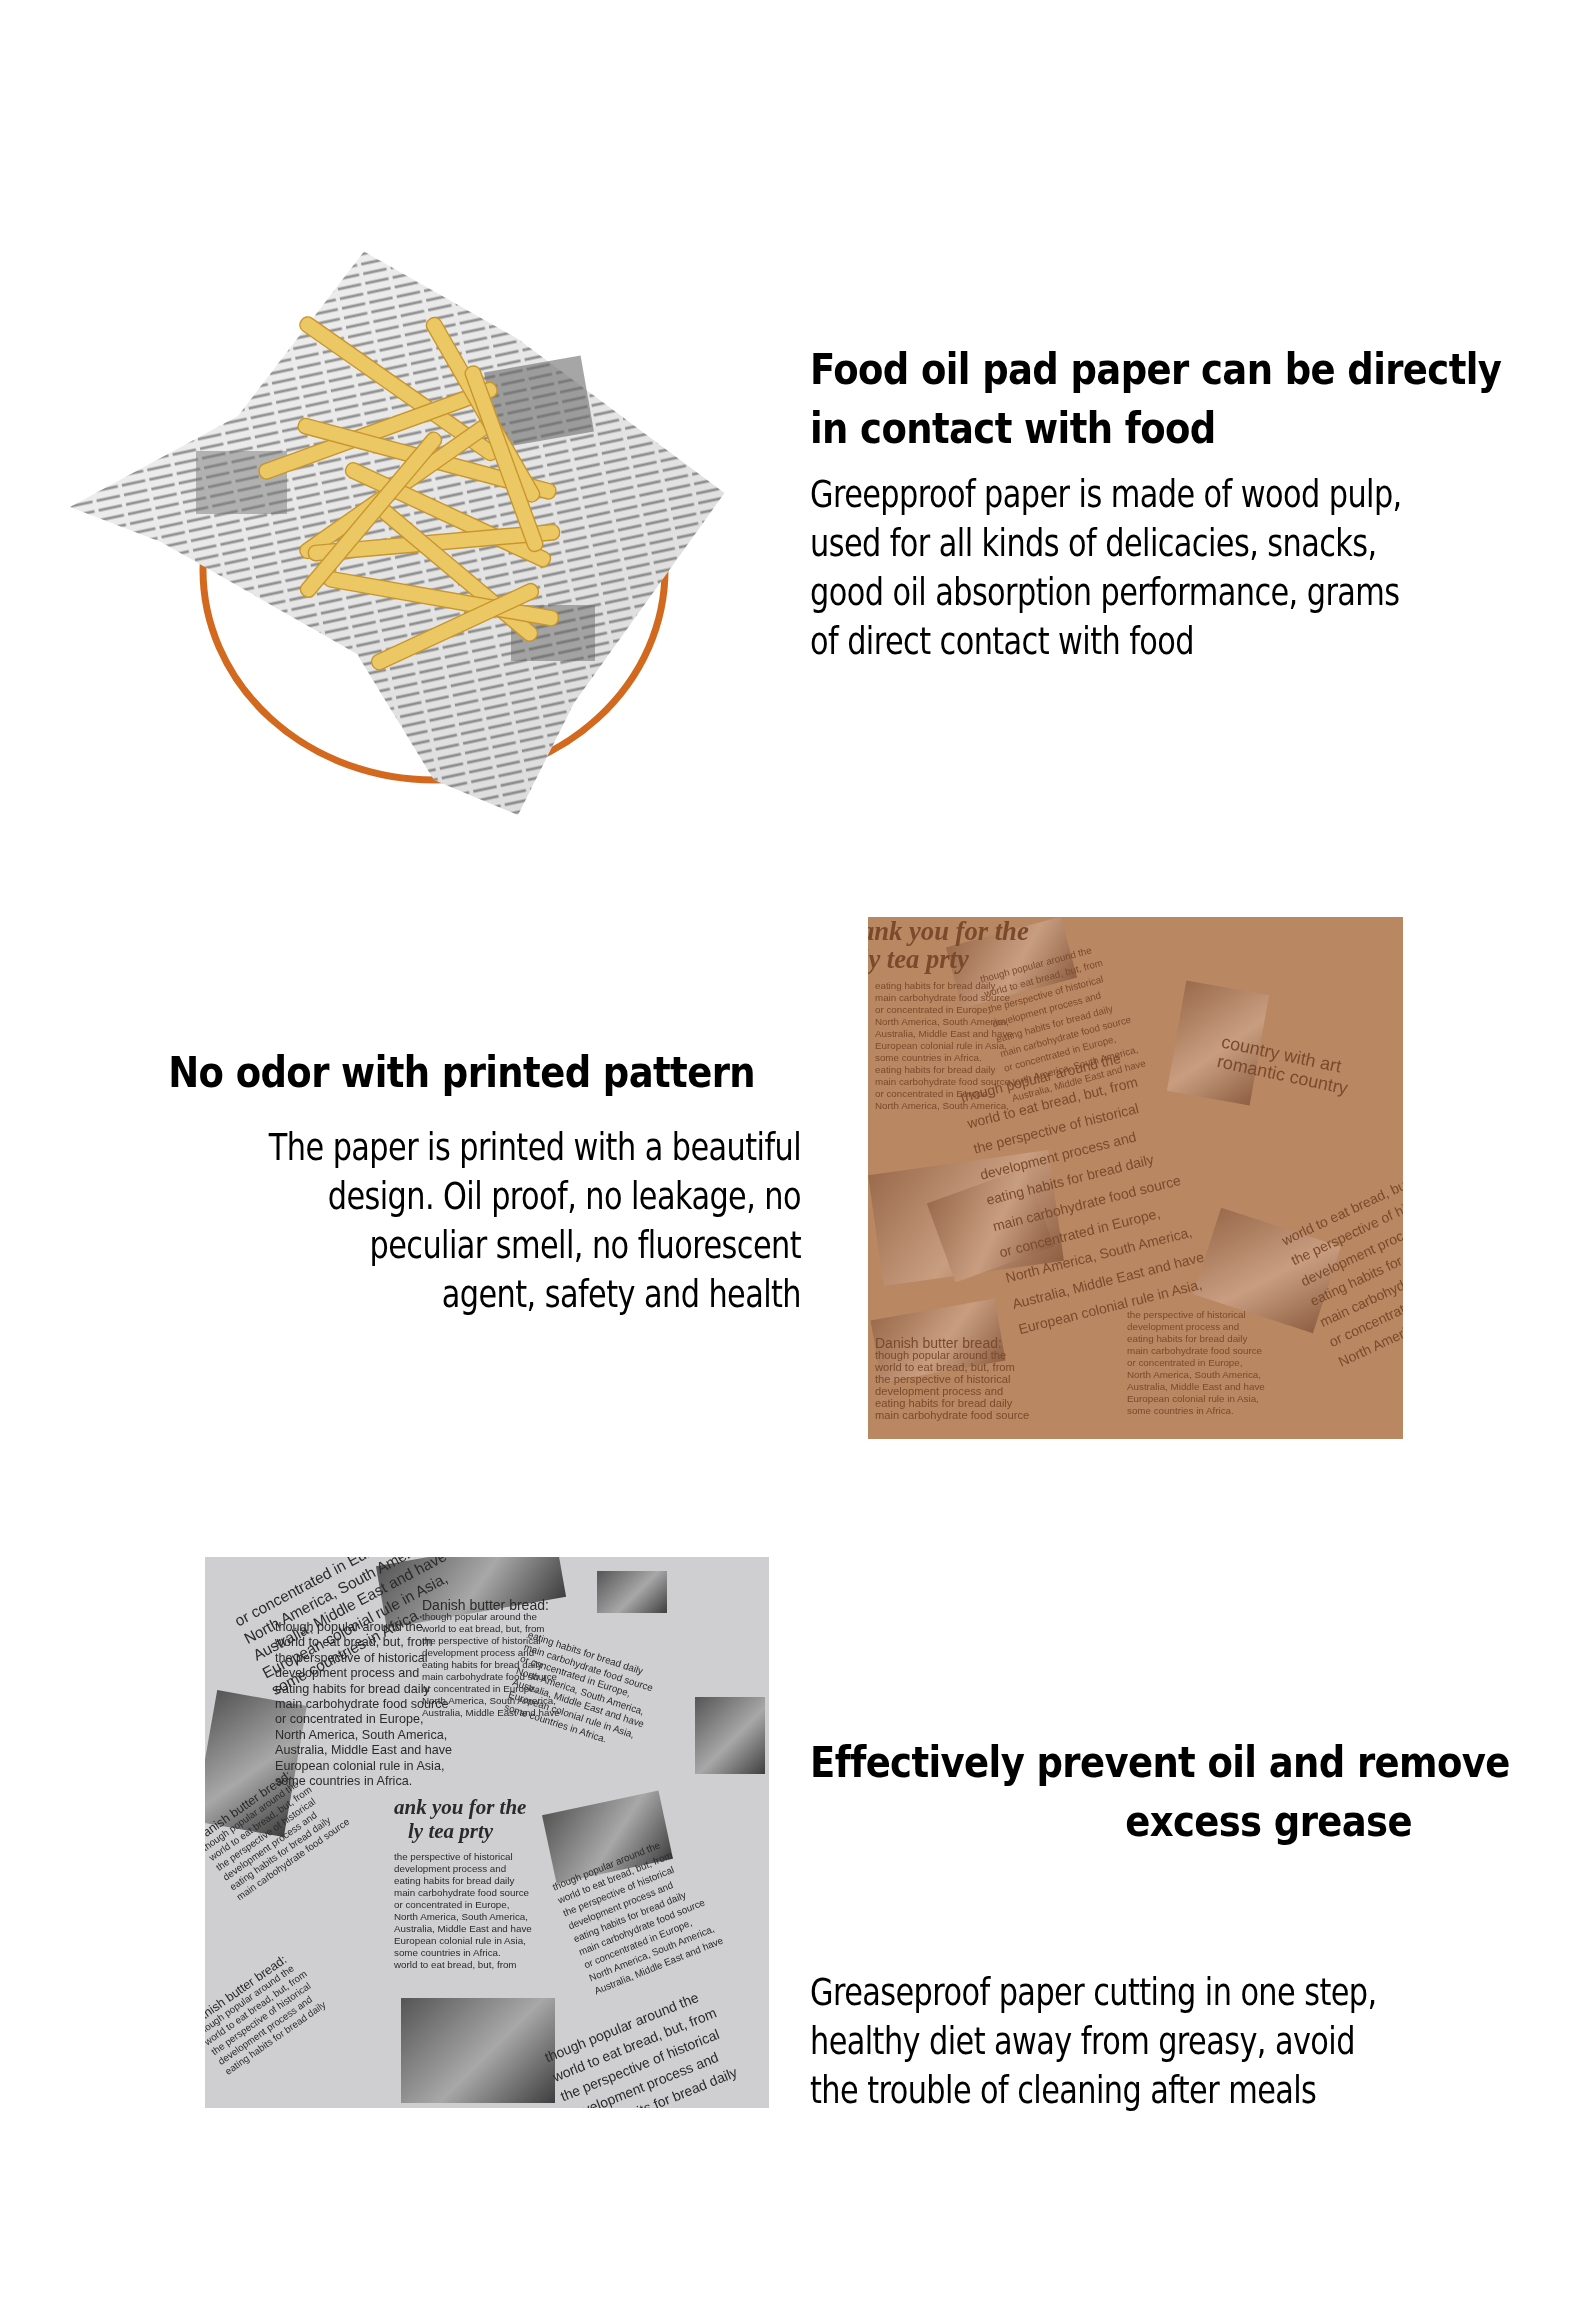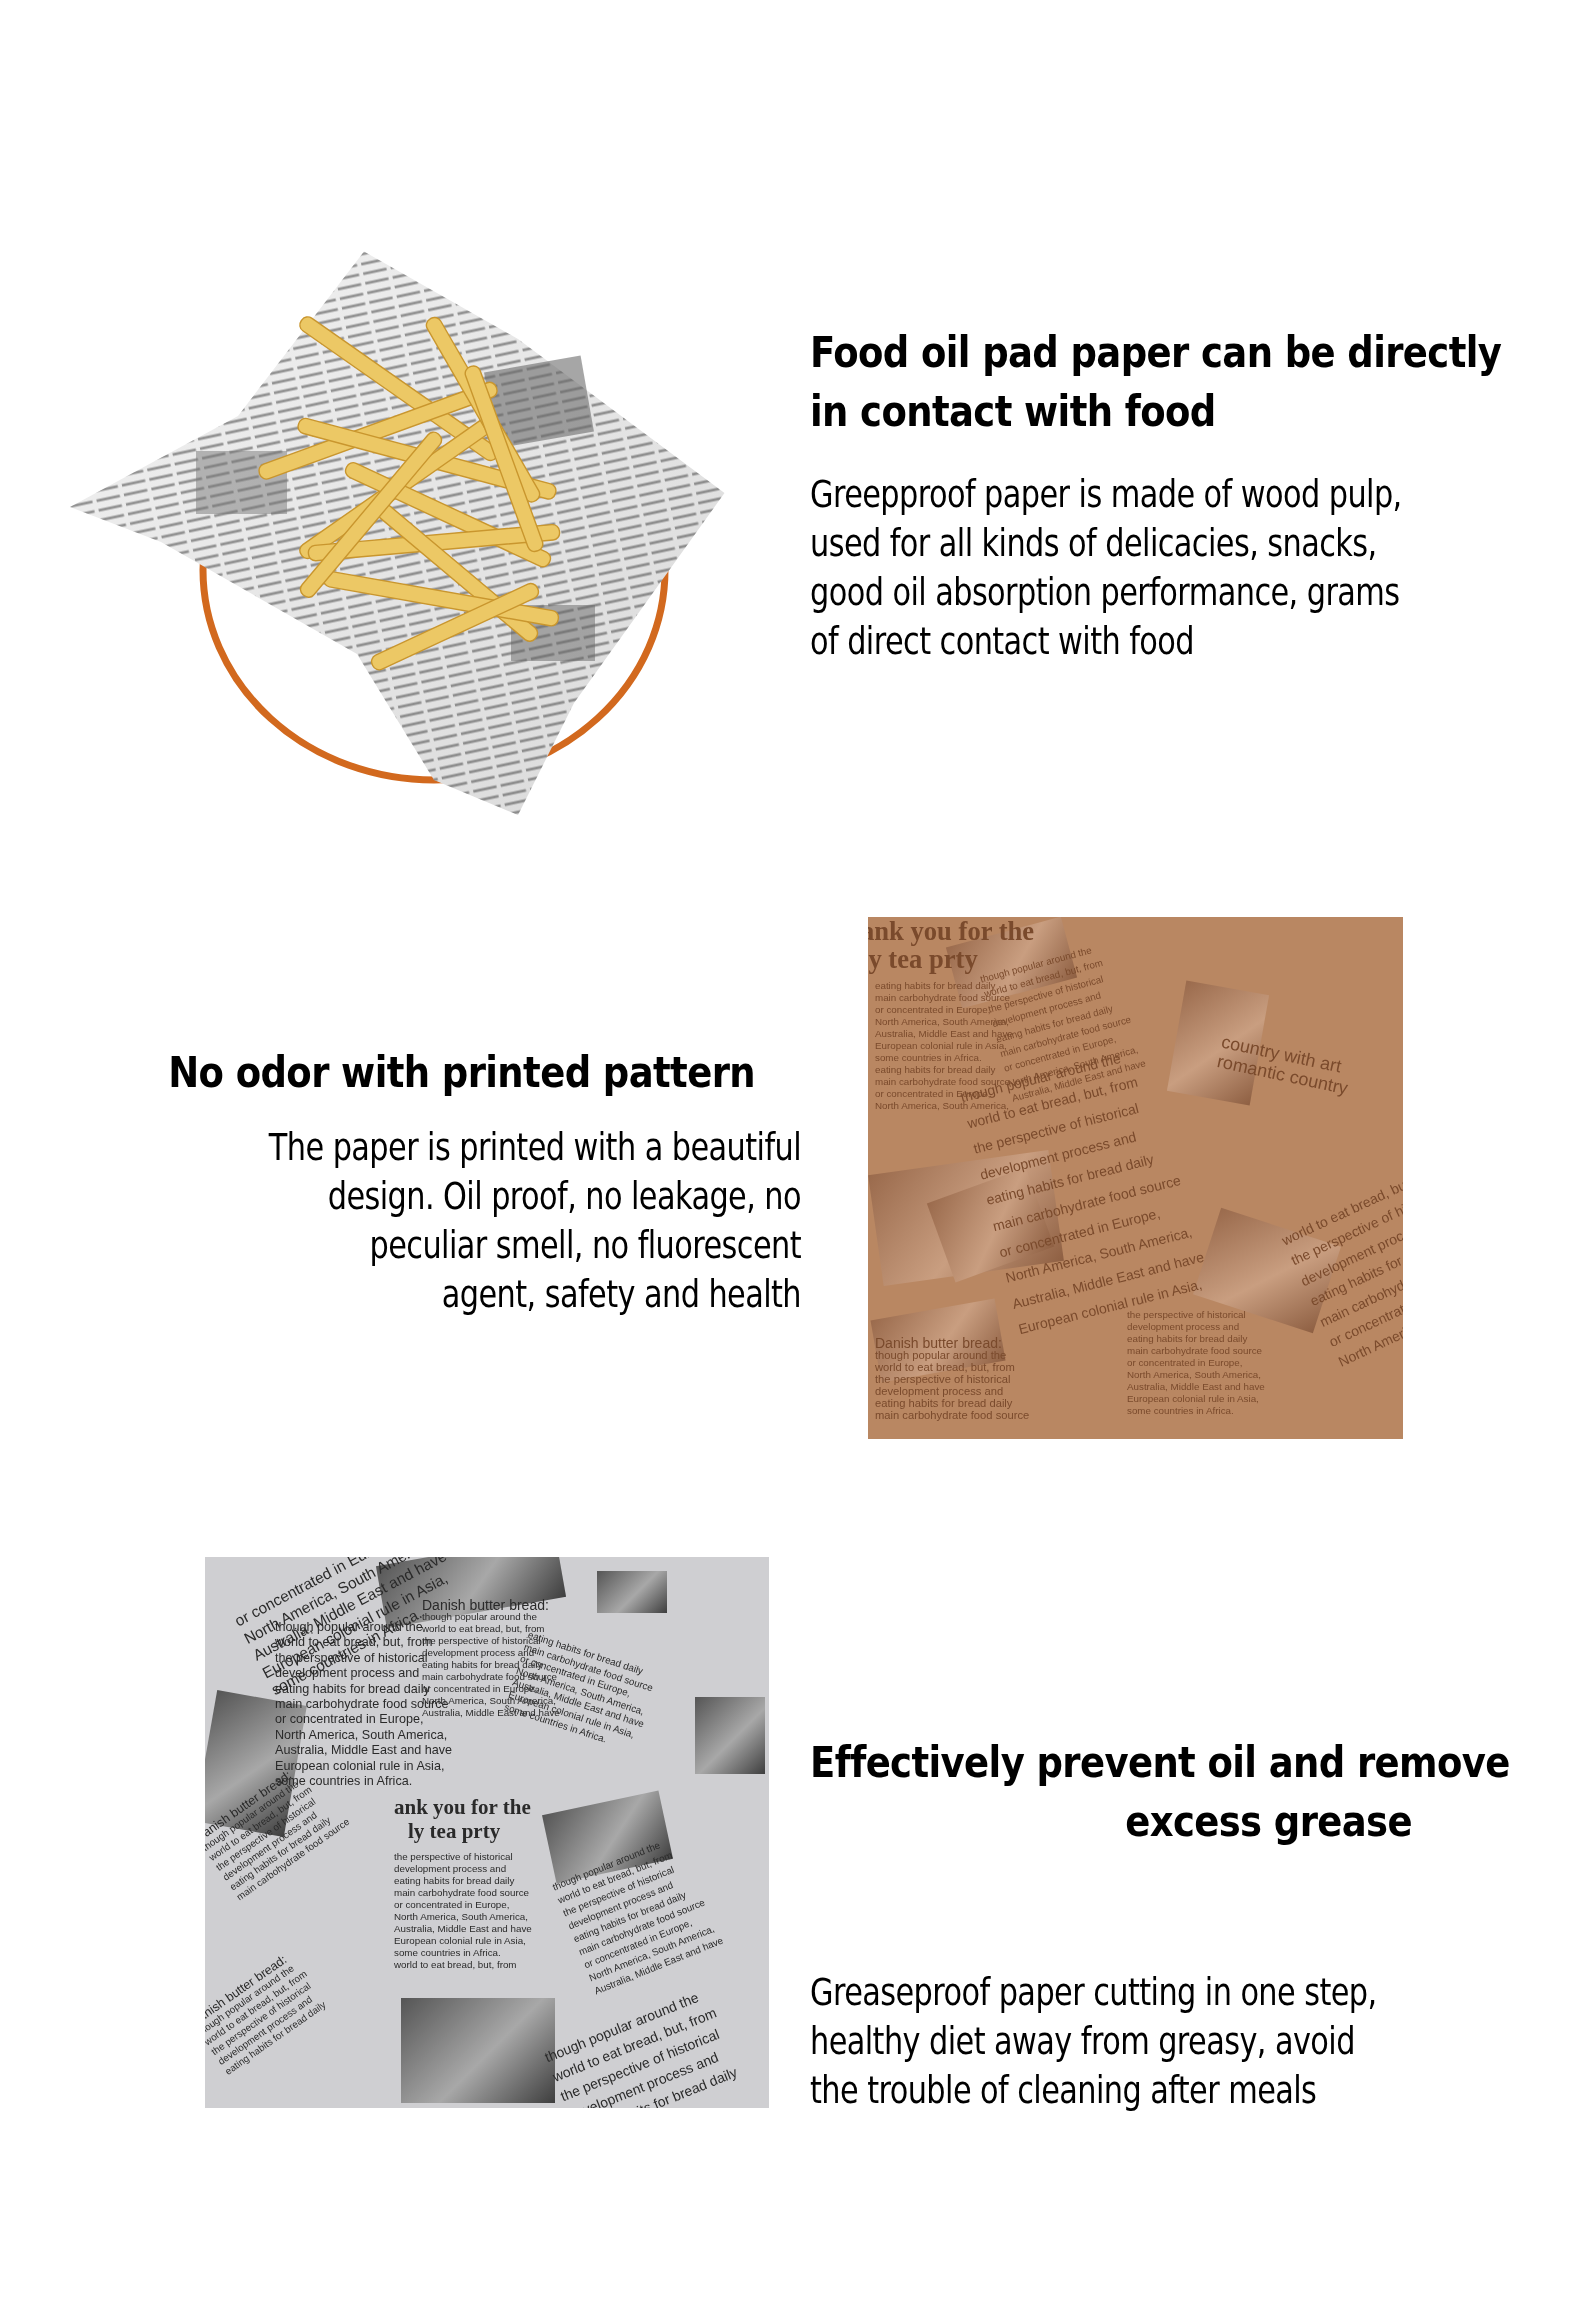--- a/index.html
+++ b/index.html
@@ -23,21 +23,21 @@
           background: #b98762; }
   
   .img3 { left: 205px; top: 1557px; width: 564px; height: 551px; overflow: hidden;
           background: #cfcfd2; }
 
   .newsblock { position: absolute; font-family: "Liberation Sans", sans-serif; white-space: nowrap; }
   .k-text { color: #7a4a2c; }
   .g-text { color: #2a2a2a; }
   .photo-k { position: absolute; background: linear-gradient(135deg, #9a6a4c, #c99e80 55%, #8e5f42); }
   .photo-g { position: absolute; background: linear-gradient(135deg, #555, #a8a8a8 55%, #3e3e3e); }
-  .hl { font-family: "Liberation Serif", serif; font-weight: bold; }
+  .hl { font-family: "Liberation Serif", serif; font-weight: bold; font-style: italic; }
 </style>
 </head>
 <body>
 
 <div class="abs img1">
   <svg width="728" height="595" viewBox="0 0 1040 850">
     <defs>
       <linearGradient id="paperG" x1="0" y1="0" x2="1" y2="1">
         <stop offset="0" stop-color="#f2f2f2"></stop>
           <stop offset="1" stop-color="#d9d9d9"></stop>
@@ -67,21 +67,21 @@
       <rect x="400" y="460" width="300" height="22" rx="10" transform="rotate(40 550 471)"></rect>
       <rect x="360" y="500" width="340" height="22" rx="10" transform="rotate(10 530 511)"></rect>
       <rect x="440" y="230" width="300" height="22" rx="10" transform="rotate(60 590 241)"></rect>
       <rect x="280" y="380" width="300" height="22" rx="10" transform="rotate(-50 430 391)"></rect>
       <rect x="420" y="540" width="260" height="22" rx="10" transform="rotate(-25 550 551)"></rect>
       <rect x="480" y="300" width="280" height="22" rx="10" transform="rotate(70 620 311)"></rect>
     </g>
   </svg>
 </div>
 
-<div class="abs" style="left:810px; top:323px; width:700px;">
+<div class="abs" style="left:810px; top:340px; width:700px;">
   <h2 class="title">
     <span class="line">Food oil pad paper can be directly</span>
     <span class="line">in contact with food</span>
   </h2>
 </div>
 <div class="abs" style="left:810px; top:470px; width:700px;">
   <p class="body">
     <span class="line">Greepproof paper is made of wood pulp,</span>
     <span class="line">used for all kinds of delicacies, snacks,</span>
     <span class="line">good oil absorption performance, grams</span>

